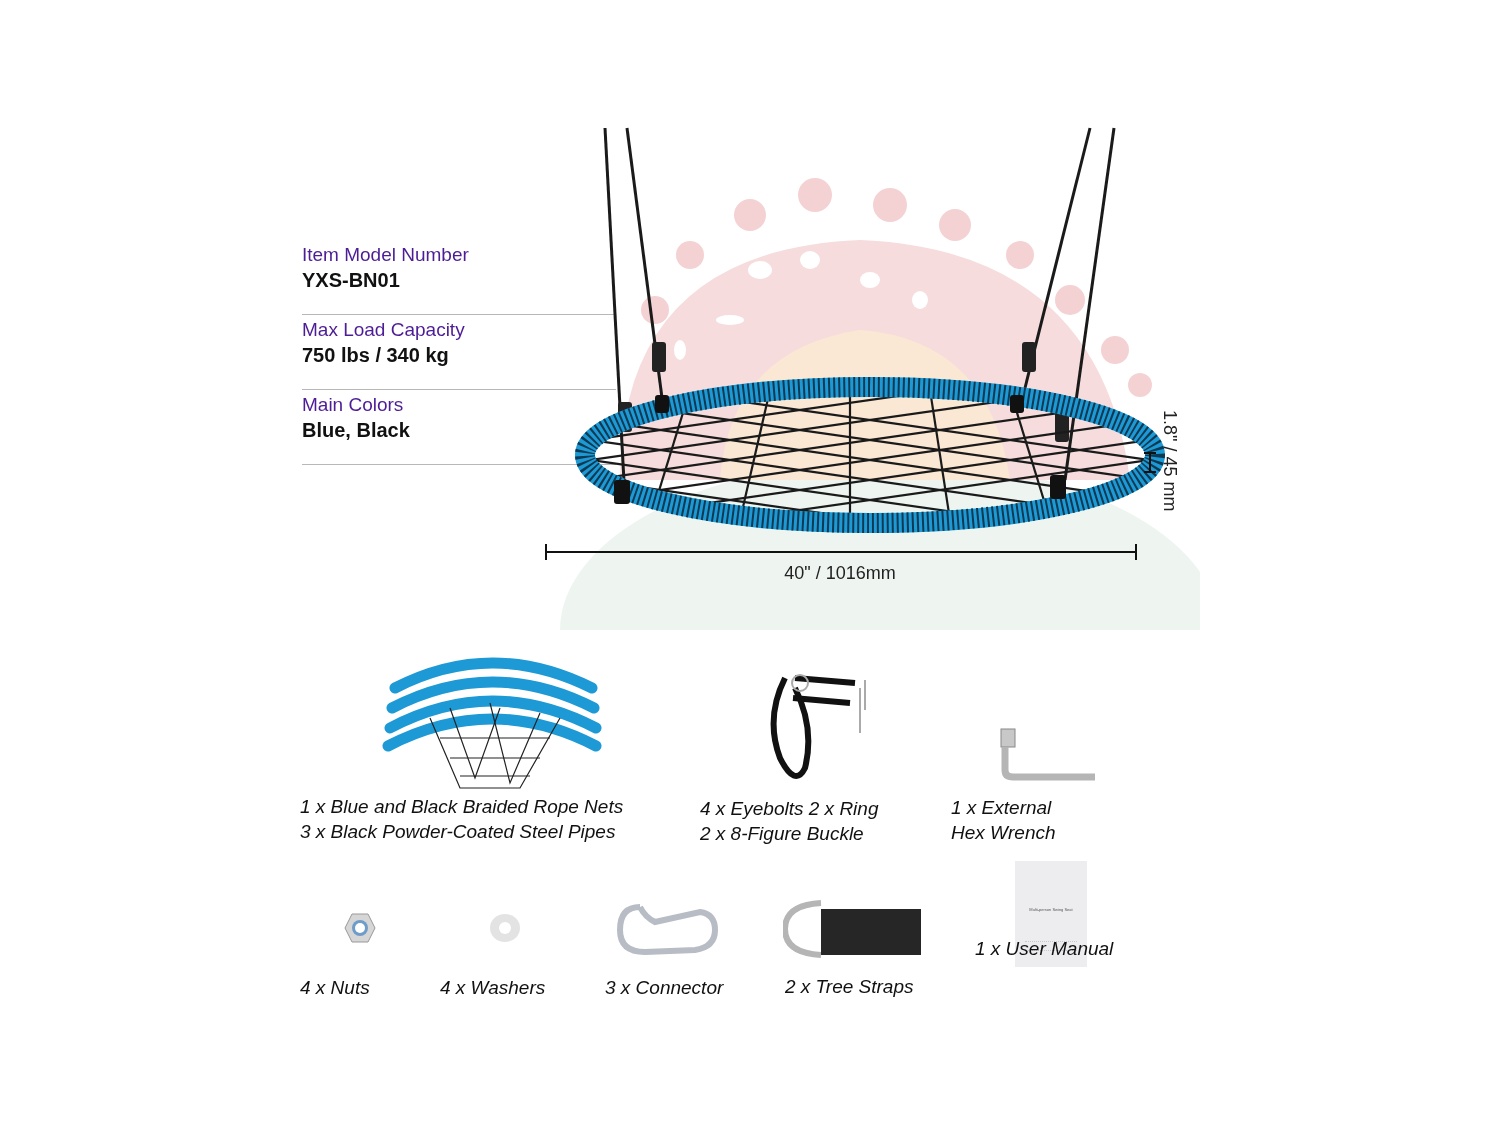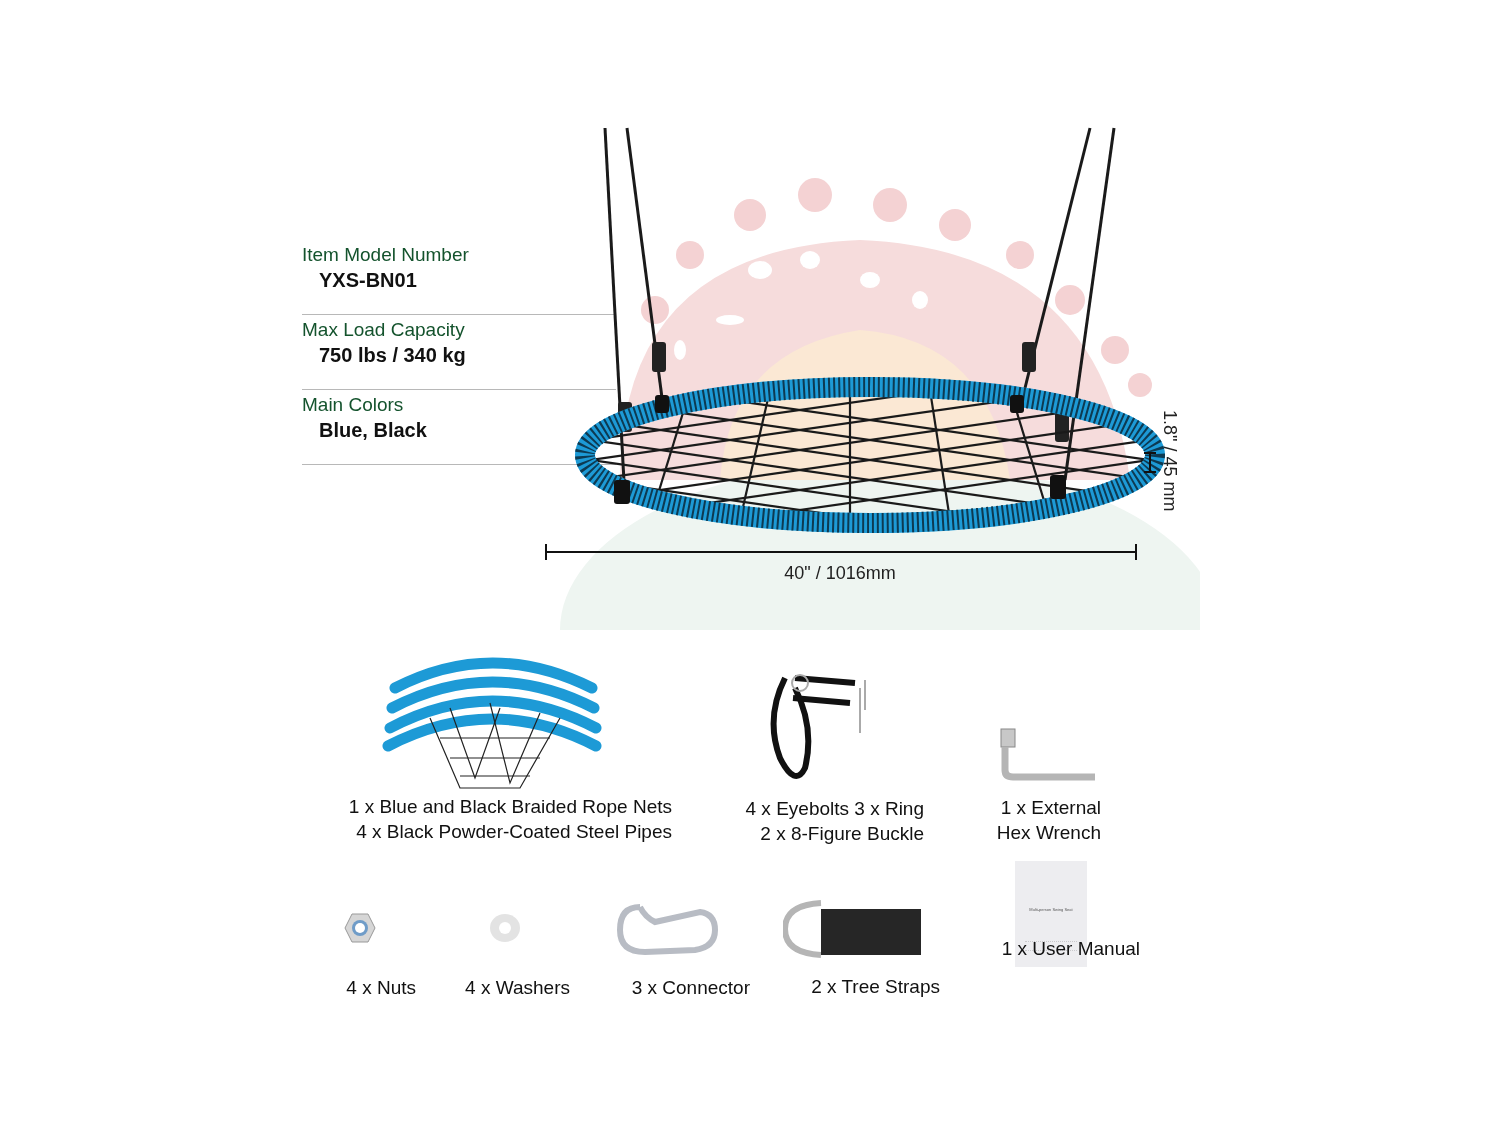--- a/index.html
+++ b/index.html
@@ -3,29 +3,29 @@
 <meta charset="utf-8">
 <style>
   html, body { margin:0; padding:0; }
   body { width:1500px; height:1125px; background:#ffffff; position:relative; overflow:hidden; font-family:"Liberation Sans", sans-serif; color:#111; }
   .abs { position:absolute; }
   
   .bg-rainbow { left:560px; top:150px; width:640px; height:480px; }
   
   .specs { left:302px; top:240px; width:314px; }
   .spec { border-bottom:1.5px solid #b8b8b8; height:75px; box-sizing:border-box; padding-top:3px; }
-  .spec-label { font-size:19px; color:#14532d; line-height:24px; }
-  .spec-value { font-size:20px; font-weight:bold; color:#111; line-height:26px;margin-left:17px; }
+  .spec-label { font-size:19px; color:#4c1d95; line-height:24px; }
+  .spec-value { font-size:20px; font-weight:bold; color:#111; line-height:26px; }
   
   .swing { left:530px; top:120px; width:680px; height:520px; }
   .dim-label-w { left:760px; top:563px; width:160px; text-align:center; font-size:18px; color:#222; }
   .dim-label-h { left:1140px; top:410px; width:60px; height:120px; }
   .dim-label-h span { position:absolute; left:18px; top:0; transform-origin:left top; transform:rotate(90deg) translate(0,-22px); white-space:nowrap; font-size:18px; color:#222; }
   
-  .part { position:absolute; text-align:right; }
+  .part { position:absolute; text-align:left;font-style:italic; }
   .part-caption { font-size:19px; line-height:25px; color:#111; white-space:nowrap; }
   .manual { left:1015px; top:861px; width:72px; height:106px; background:#ededf0; }
   .manual-title { position:absolute; left:0; right:0; top:46px; font-size:4px; text-align:center; color:#555; }
   .manual-lines { position:absolute; left:10px; right:10px; top:80px; height:8px; border-top:1px dotted #c9c9cc; border-bottom:1px dotted #c9c9cc; }
 </style>
 </head>
 <body>
 
 <svg class="abs bg-rainbow" viewBox="0 0 640 480">
   <ellipse cx="330" cy="480" rx="330" ry="170" fill="#eef5f1"></ellipse>
@@ -163,24 +163,24 @@
   </g>
 </svg>
 
 <svg class="abs" style="left:995px;top:725px;width:105px;height:58px" viewBox="0 0 105 58">
   <rect x="6" y="4" width="14" height="18" fill="#c8c8c8" stroke="#888"></rect>
   <path d="M10 22 L10 45 Q10 52 18 52 L100 52" fill="none" stroke="#b5b5b5" stroke-width="7"></path>
 </svg>
 
 <div class="part" style="left:300px;top:794px;width:372px">
   <div class="part-caption">1 x Blue and Black Braided Rope Nets</div>
-  <div class="part-caption">4 x Black Powder-Coated Steel Pipes</div>
+  <div class="part-caption">3 x Black Powder-Coated Steel Pipes</div>
 </div>
 <div class="part" style="left:700px;top:796px;width:224px">
-  <div class="part-caption">4 x Eyebolts  3 x Ring</div>
+  <div class="part-caption">4 x Eyebolts  2 x Ring</div>
   <div class="part-caption">2 x 8-Figure Buckle</div>
 </div>
 <div class="part" style="left:951px;top:795px;width:150px">
   <div class="part-caption">1 x External</div>
   <div class="part-caption">Hex Wrench</div>
 </div>
 
 <svg class="abs" style="left:344px;top:912px;width:32px;height:32px" viewBox="0 0 32 32">
   <polygon points="8,2 24,2 31,16 24,30 8,30 1,16" fill="#d6d6d6" stroke="#999"></polygon>
   <circle cx="16" cy="16" r="8" fill="#6f9cc8"></circle>

